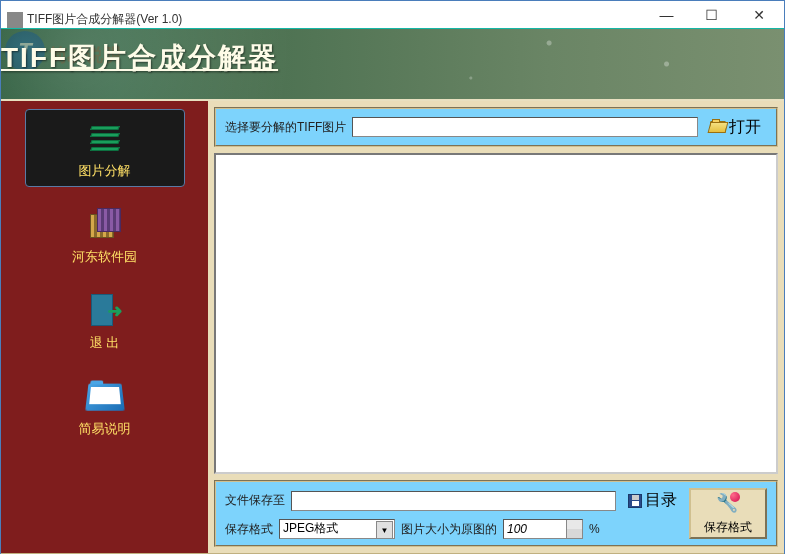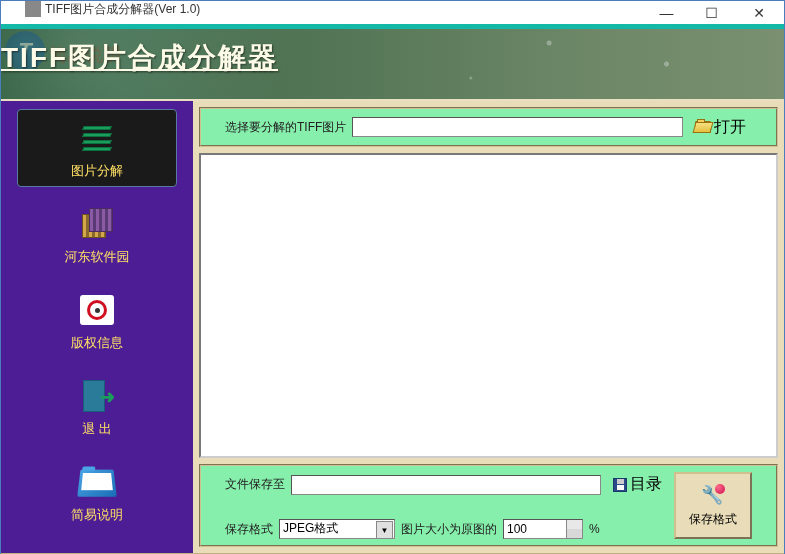--- a/index.html
+++ b/index.html
@@ -1,35 +1,35 @@
 <!DOCTYPE html>
 <html><head>
 <meta charset="utf-8">
 <style>
 * { margin: 0; padding: 0; box-sizing: border-box; }
 body { font-family: "Microsoft YaHei", SimSun, sans-serif; background: #fff; overflow: hidden; }
 
 .window { width: 785px; height: 554px; border: 1px solid #4a7dbb; background: #fff; position: relative; }
 
-.titlebar { height: 28px; background: #fff; display: flex; align-items: flex-start; padding-left: 24px; border-bottom: 5px solid #14b8a6; }
+.titlebar { height: 28px; background: #fff; display: flex; align-items: flex-end; padding-left: 6px; border-bottom: 1px solid #14b8a6; }
 .titlebar-icon { width: 16px; height: 16px; margin-right: 4px; background: #888; display: inline-block; }
 .titlebar-text { font-size: 12px; color: #333; flex: 1; }
 .win-controls { display: flex; height: 100%; }
 .win-btn { width: 45px; display: flex; align-items: center; justify-content: center; font-size: 14px; color: #333; cursor: pointer; }
 .win-btn.close { width: 50px; }
 
 .banner { height: 72px; background: linear-gradient(90deg, #2a5a3a 0%, #3a6a4a 15%, #4a7050 30%, #5a7a5a 50%, #6a8565 70%, #7a9070 100%); position: relative; overflow: hidden; border-bottom: 2px solid #e8e0c0; }
 .banner::before { content: ""; position: absolute; inset: 0; background: radial-gradient(circle at 10% 30%, rgba(255,255,255,0.15) 0%, transparent 30%), radial-gradient(circle at 70% 20%, rgba(255,255,255,0.3) 2px, transparent 3px), radial-gradient(circle at 85% 50%, rgba(255,255,255,0.3) 2px, transparent 3px), radial-gradient(circle at 60% 70%, rgba(255,255,255,0.25) 1px, transparent 2px); }
 .watermark { position: absolute; left: 4px; top: 2px; width: 40px; height: 40px; border-radius: 50%; background: radial-gradient(circle, #1a6db5 0%, #0d4a8a 100%); opacity: 0.4; display: flex; align-items: center; justify-content: center; font-size: 22px; font-weight: bold; color: #fff; font-style: italic; }
 .watermark-text { position: absolute; left: 48px; top: 14px; font-size: 18px; color: rgba(120,100,70,0.55); font-weight: bold; }
 .banner-title { position: absolute; left: 0; top: 10px; font-size: 28px; font-weight: bold; color: #fefce8; font-family: SimHei, "Microsoft YaHei", sans-serif; letter-spacing: 2px; text-shadow: 1px 1px 2px rgba(0,0,0,0.5); text-decoration: underline; }
 
 .body-area { display: flex; height: calc(100% - 100px); }
 
-.sidebar { width: 192px; background: #4c1d95; display: flex; flex-direction: column; align-items: center; padding-top: 4px; }
+.sidebar { width: 207px; background: #7f1d1d; display: flex; flex-direction: column; align-items: center; padding-top: 4px; }
 .side-item { width: 160px; margin: 4px 0; display: flex; flex-direction: column; align-items: center; padding: 8px 0 6px; cursor: pointer; border: 1px solid transparent; border-radius: 4px; }
 .side-item.active { border: 1px solid #5a7aa5; background: #1a1a1a; }
 .side-icon { width: 44px; height: 40px; margin-bottom: 4px; display: flex; align-items: center; justify-content: center; }
 .side-label { font-size: 13px; color: #ffe066; }
 
 .icon-stack { display: flex; flex-direction: column; gap: 3px; }
 .icon-stack span { width: 28px; height: 4px; background: #1a9e5c; border: 1px solid #0d7040; transform: skewX(-25deg); }
 .icon-cube { width: 36px; height: 32px; position: relative; }
 .icon-cube::before { content: ""; position: absolute; left: 3px; top: 6px; width: 22px; height: 22px; background: repeating-linear-gradient(90deg, #d4a84a 0 3px, #8a6a2a 3px 6px); border: 1px solid #6a5020; }
 .icon-cube::after { content: ""; position: absolute; left: 10px; top: 0px; width: 22px; height: 22px; background: repeating-linear-gradient(90deg, #8a5aa5 0 3px, #5a3a75 3px 6px); border: 1px solid #4a2a60; }
@@ -37,40 +37,40 @@
 .icon-copyright span { width: 20px; height: 20px; border-radius: 50%; border: 3px solid #d01020; position: relative; }
 .icon-copyright span::after { content: ""; position: absolute; left: 5px; top: 5px; width: 5px; height: 5px; border-radius: 50%; background: #333; }
 .icon-folder { width: 36px; height: 28px; background: linear-gradient(135deg, #4aa5e5 0%, #1a6db5 100%); border-radius: 2px; position: relative; transform: perspective(40px) rotateX(15deg); }
 .icon-folder::before { content: ""; position: absolute; top: -4px; left: 2px; width: 14px; height: 5px; background: #4aa5e5; border-radius: 2px 2px 0 0; }
 .icon-folder::after { content: ""; position: absolute; top: 4px; left: 3px; right: 3px; height: 18px; background: #fff; }
 .icon-exit { width: 36px; height: 32px; position: relative; }
 .icon-exit::before { content: ""; position: absolute; left: 4px; top: 0; width: 20px; height: 30px; background: #2a7a9a; border: 1px solid #1a5a7a; }
 .icon-exit::after { content: "➜"; position: absolute; right: 0; top: 6px; font-size: 18px; color: #1a9e5c; font-weight: bold; }
 
 .main-panel { flex: 1; background: #e9ddb9; padding: 6px; display: flex; flex-direction: column; gap: 6px; }
-.panel-box { background: #86efac; border: 2px groove #d0c090; padding: 6px 24px; }
+.panel-box { background: #7dd3fc; border: 2px groove #d0c090; padding: 6px 9px; }
 .top-row { display: flex; align-items: center; gap: 6px; height: 40px; }
 .label-text { font-size: 12px; color: #222; white-space: nowrap; }
 .text-input { flex: 1; height: 20px; background: #fff; border: 1px solid #888; border-top-color: #555; border-left-color: #555; font-size: 12px; padding: 0 3px; }
 .btn-open { display: flex; align-items: center; gap: 3px; font-size: 16px; padding: 2px 6px; cursor: pointer; background: transparent; border: none; }
 .folder-glyph { width: 16px; height: 12px; background: linear-gradient(#f5d060, #d4a020); border: 1px solid #9a7010; border-radius: 1px; position: relative; }
 .folder-glyph::before { content: ""; position: absolute; top: -3px; left: 1px; width: 6px; height: 3px; background: #f5d060; border: 1px solid #9a7010; border-bottom: none; }
 .folder-open-glyph::after { content: ""; position: absolute; bottom: -1px; left: -2px; width: 16px; height: 9px; background: linear-gradient(#f5e080, #e5c040); border: 1px solid #9a7010; transform: skewX(-15deg); }
 .disk-glyph { width: 14px; height: 14px; background: #2a4a8a; position: relative; border: 1px solid #1a3a6a; }
 .disk-glyph::before { content: ""; position: absolute; top: 0; left: 3px; width: 7px; height: 5px; background: #ccc; }
 .disk-glyph::after { content: ""; position: absolute; bottom: 1px; left: 3px; width: 7px; height: 5px; background: #fff; }
 
 .preview-area { flex: 1; background: #fff; border: 2px inset #ccc; }
 
 .bottom-box { display: flex; gap: 6px; align-items: stretch; }
-.bottom-left { flex: 1; display: flex; flex-direction: column; gap: 22px; }
+.bottom-left { flex: 1; display: flex; flex-direction: column; gap: 6px; }
 .row { display: flex; align-items: center; gap: 6px; }
 .combo { width: 116px; height: 20px; background: #fff; border: 1px solid #888; border-top-color: #555; border-left-color: #555; display: flex; align-items: flex-start; font-size: 12px; padding-left: 3px; position: relative; }
 .combo::after { content: "▼"; position: absolute; right: 1px; top: 1px; width: 15px; height: 16px; background: #e0e0e0; border: 1px solid #888; font-size: 8px; display: flex; align-items: center; justify-content: center; }
-.size-input { width: 80px; height: 20px; background: #fff; border: 1px solid #888; border-top-color: #555; border-left-color: #555; display: flex; align-items: center; font-size: 12px; padding-left: 3px; position: relative; }
+.size-input { width: 80px; height: 20px; background: #fff; border: 1px solid #888; border-top-color: #555; border-left-color: #555; display: flex; align-items: center; font-size: 12px; padding-left: 3px; position: relative; font-style: italic; }
 .size-input::after { content: ""; position: absolute; right: 0; top: 0; width: 15px; height: 18px; background: linear-gradient(#e8e8e8 0 50%, #d8d8d8 50% 100%); border-left: 1px solid #888; }
 
 .btn-run { width: 78px; background: #e9ddb9; border: 2px outset #d0c090; display: flex; flex-direction: column; align-items: center; justify-content: center; cursor: pointer; gap: 3px; }
 .run-label { font-size: 12px; }
 .tool-icon { width: 24px; height: 24px; position: relative; }
 .tool-icon::before { content: "🔧"; position: absolute; font-size: 18px; left: 0; }
 .tool-icon::after { content: ""; position: absolute; right: 0; top: 0; width: 10px; height: 10px; border-radius: 50%; background: radial-gradient(circle at 30% 30%, #ff6a8a, #d01050); }
 
 .statusbar { height: 22px; background: #e9ddb9; border-top: 1px solid #c0b080; display: flex; align-items: center; justify-content: flex-end; padding-right: 10px; font-size: 12px; color: #333; }
 </style>
@@ -109,28 +109,20 @@
               <span></span>
             </div>
         </div>
         <div class="side-label">图片分解</div>
       </div>
       <div class="side-item">
         <div class="side-icon">
             <div class="icon-cube"></div>
           </div>
         <div class="side-label">河东软件园</div>
-      </div>
-      <div class="side-item">
-        <div class="side-icon">
-            <div class="icon-copyright">
-              <span></span>
-            </div>
-          </div>
-        <div class="side-label">版权信息</div>
       </div>
       <div class="side-item">
         <div class="side-icon">
             <div class="icon-exit"></div>
           </div>
         <div class="side-label">退 出</div>
       </div>
       <div class="side-item">
         <div class="side-icon">
             <div class="icon-folder"></div>

